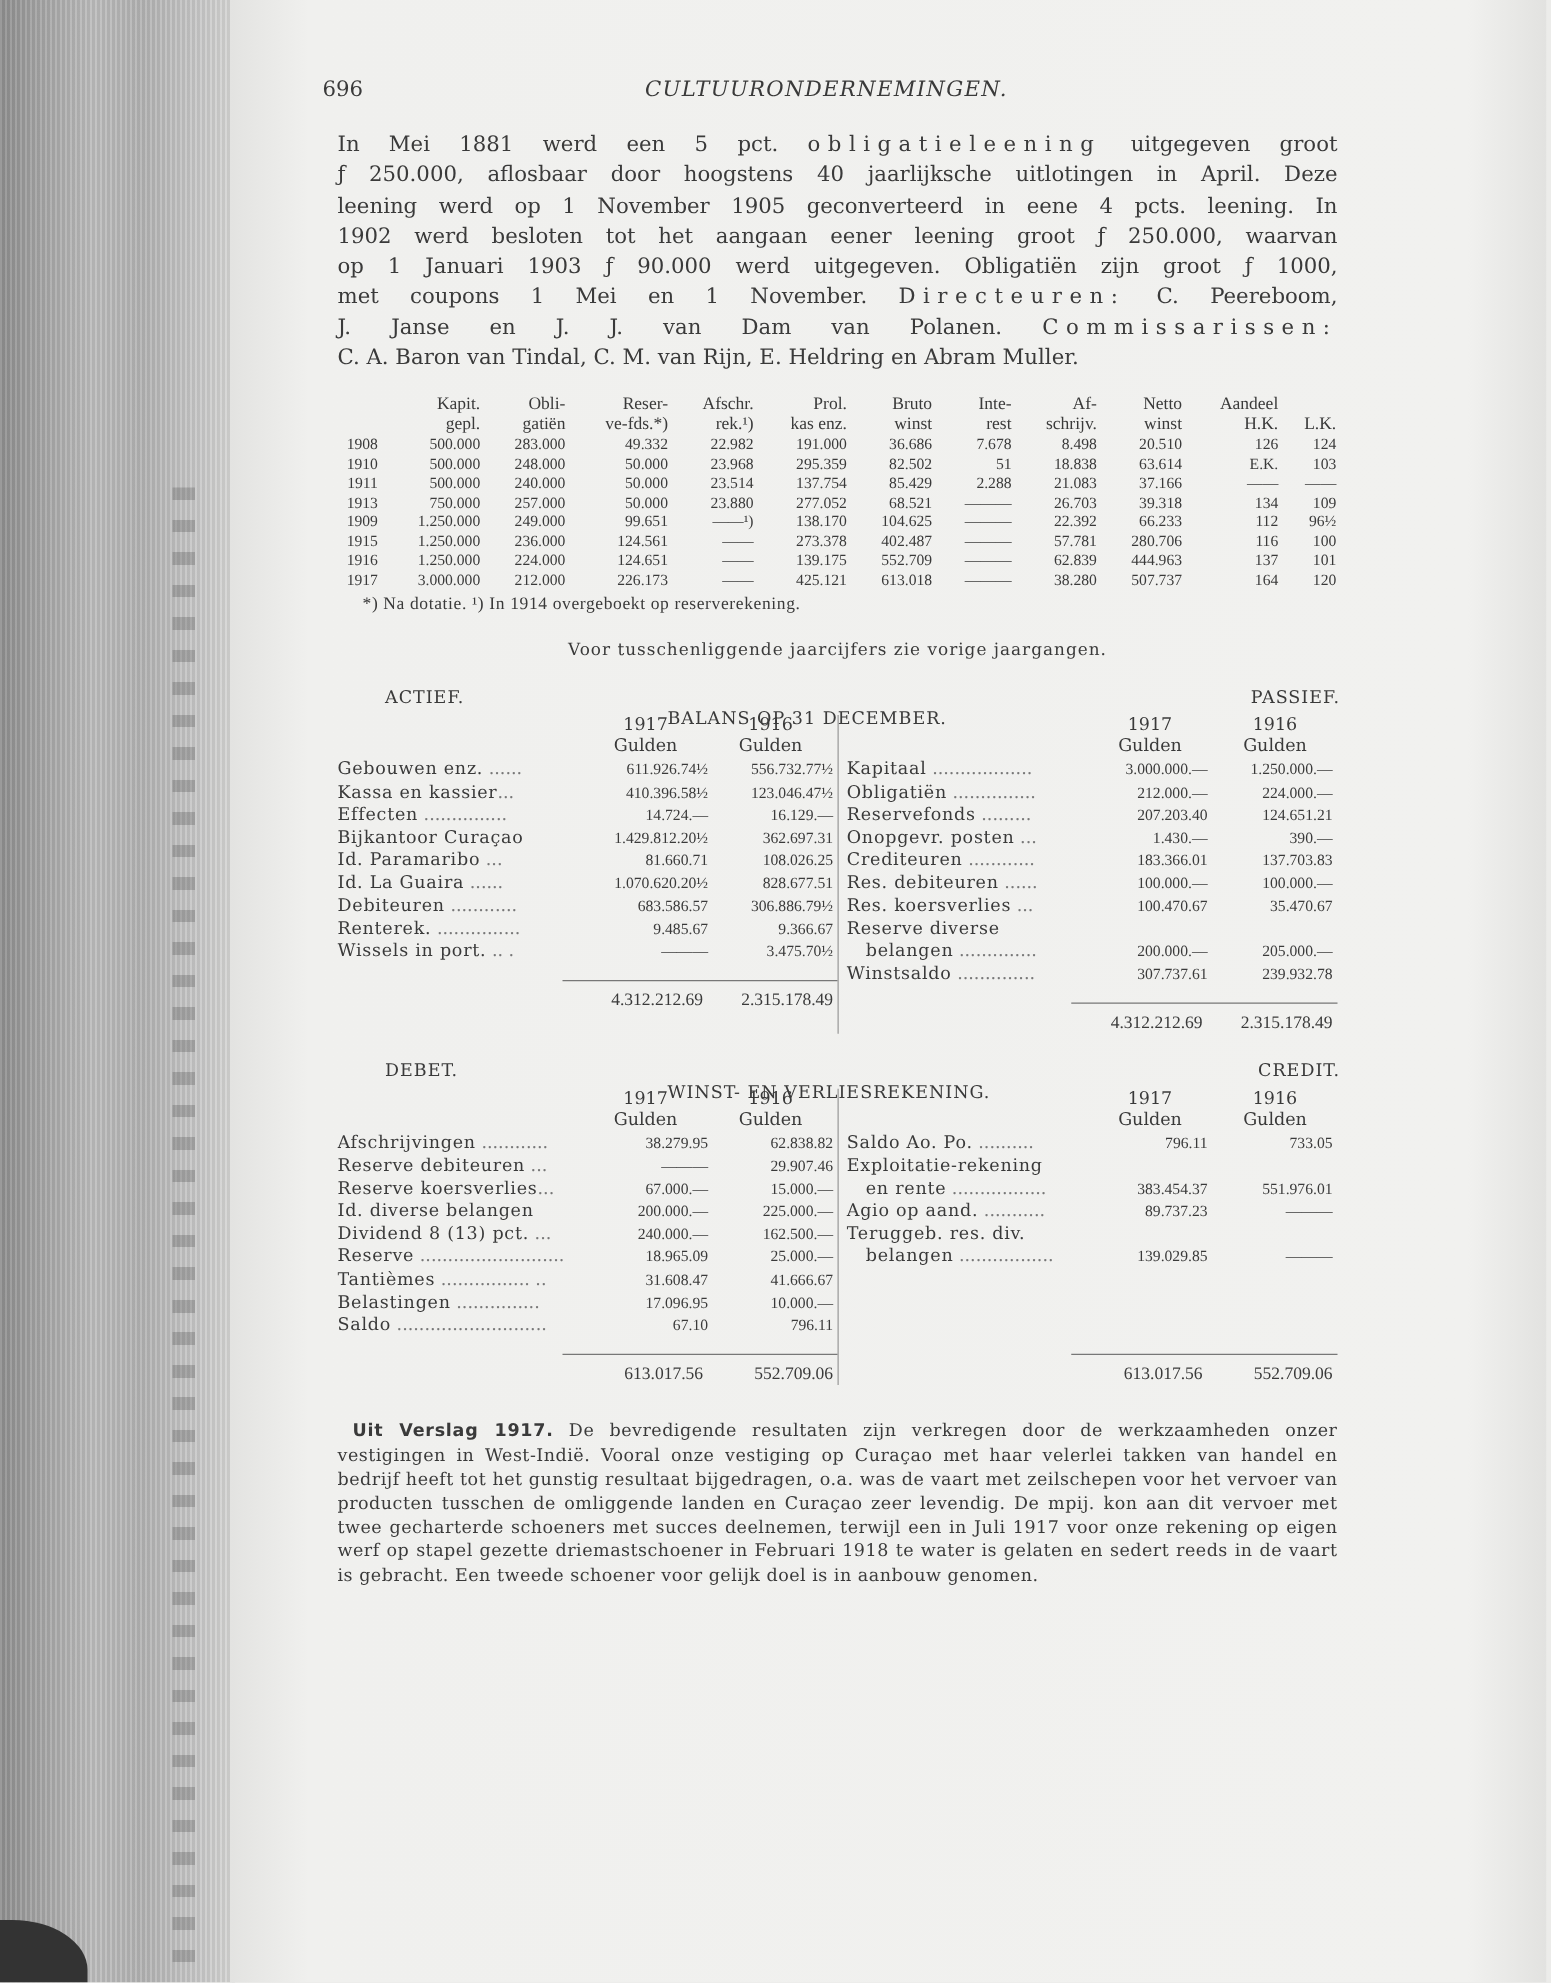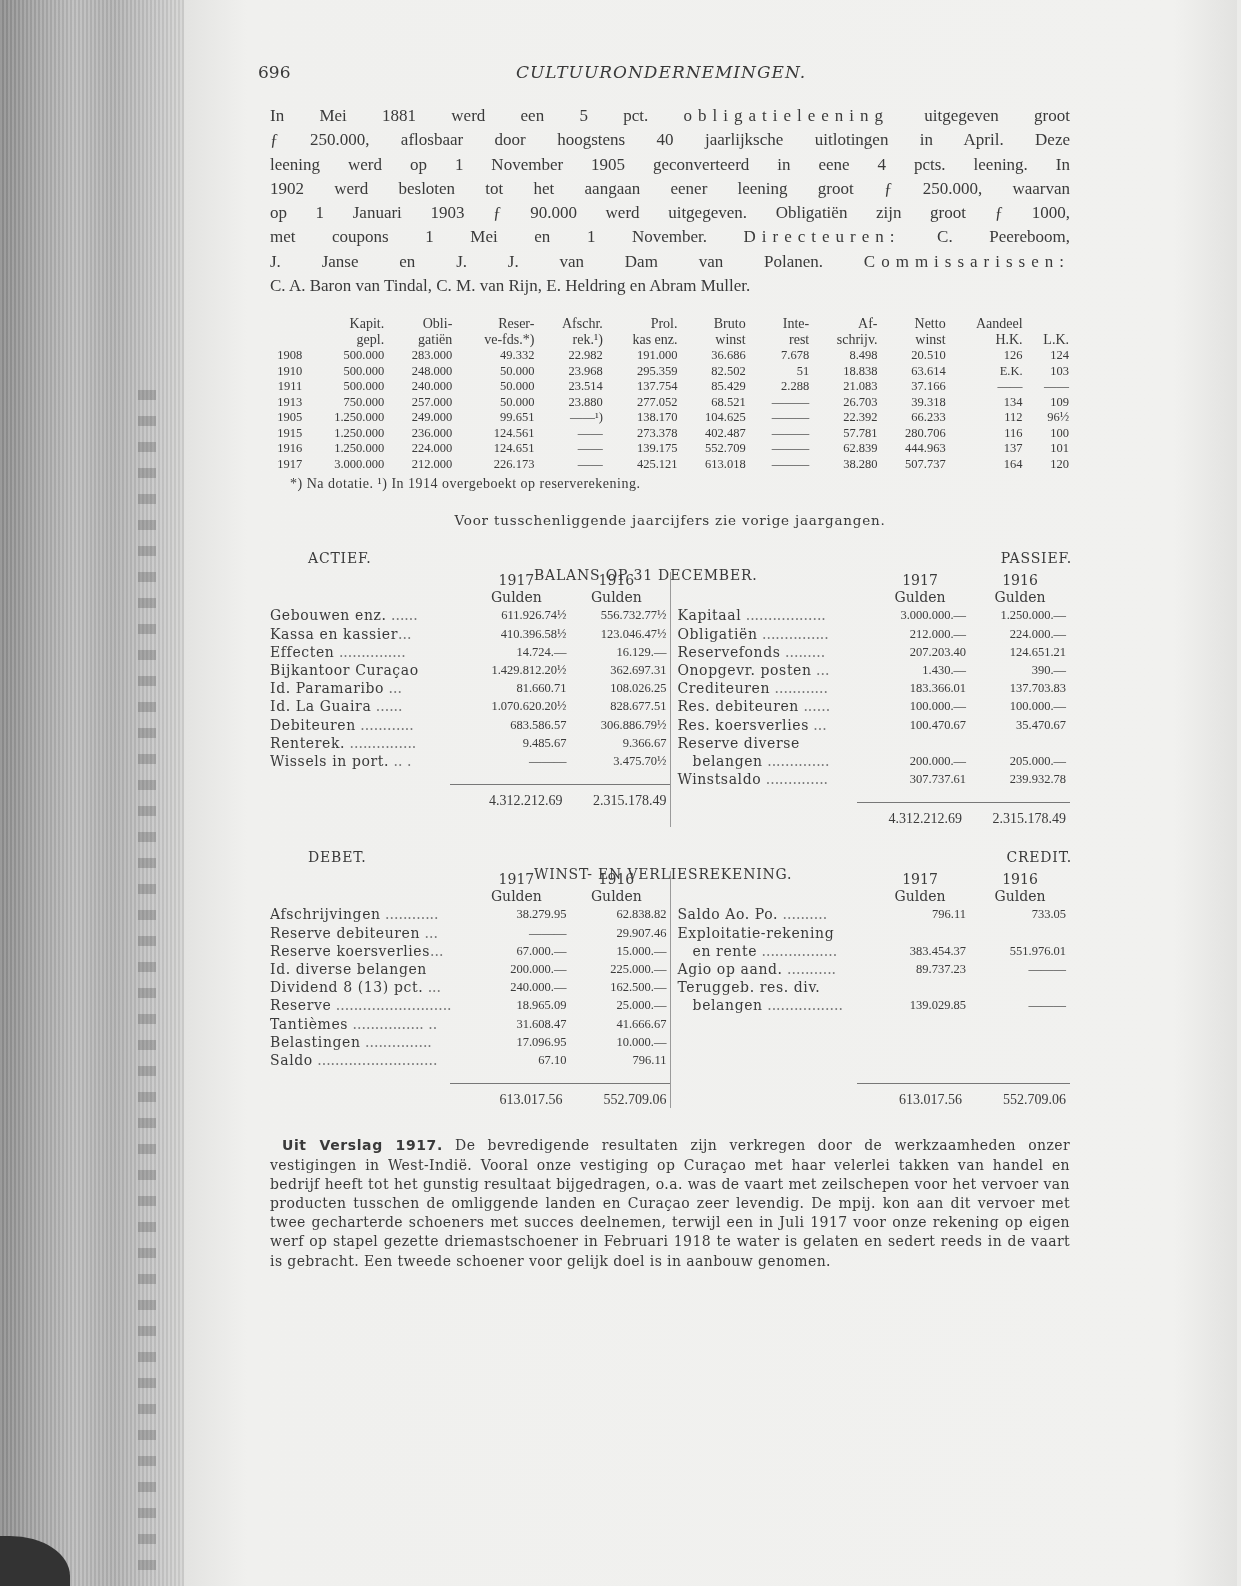--- a/index.html
+++ b/index.html
@@ -28,21 +28,20 @@
     position:absolute; left:184px; top:0; width:1053px; height:1586px;
     background:linear-gradient(90deg,#e3e3e1 0%, #f0f0ee 6%, #f1f1ef 94%, #e2e2e0 100%);
   }
   .content { position:absolute; left:86px; top:62px; width:800px; }
   .running-head { position:relative; height:26px; font-size:17px; }
   .page-num { position:absolute; left:-12px; top:0; }
   .head-title { position:absolute; left:246px; top:0; font-style:italic; letter-spacing:1px; }
   .intro {
     margin-top:16px; font-size:17px; line-height:24.3px; text-align:justify;
     text-align-last:justify;
-    font-family:Liberation Serif, serif;
   }
   .intro .line { display:block; text-align:justify; text-align-last:justify; }
   .intro .line.last { text-align-last:left; }
   .spaced { letter-spacing:6px; }
 
   
   .stats { margin-top:18px; font-size:12.5px; font-family:"Liberation Serif","DejaVu Serif",serif; }
   .stats table { border-collapse:collapse; width:812px; margin-left:-10px; }
   .stats th { font-weight:normal; font-size:14px; line-height:16px; text-align:right; padding:0 3px; vertical-align:bottom; }
   .stats td { text-align:right; padding:0 3px; line-height:15.5px; white-space:nowrap; }
@@ -185,21 +184,21 @@
               <td>23.880</td>
               <td>277.052</td>
               <td>68.521</td>
               <td>———</td>
               <td>26.703</td>
               <td>39.318</td>
               <td>134</td>
               <td>109</td>
             </tr>
             <tr>
-              <td class="year">1905</td>
+              <td class="year">1909</td>
               <td>1.250.000</td>
               <td>249.000</td>
               <td>99.651</td>
               <td>——¹)</td>
               <td>138.170</td>
               <td>104.625</td>
               <td>———</td>
               <td>22.392</td>
               <td>66.233</td>
               <td>112</td>

